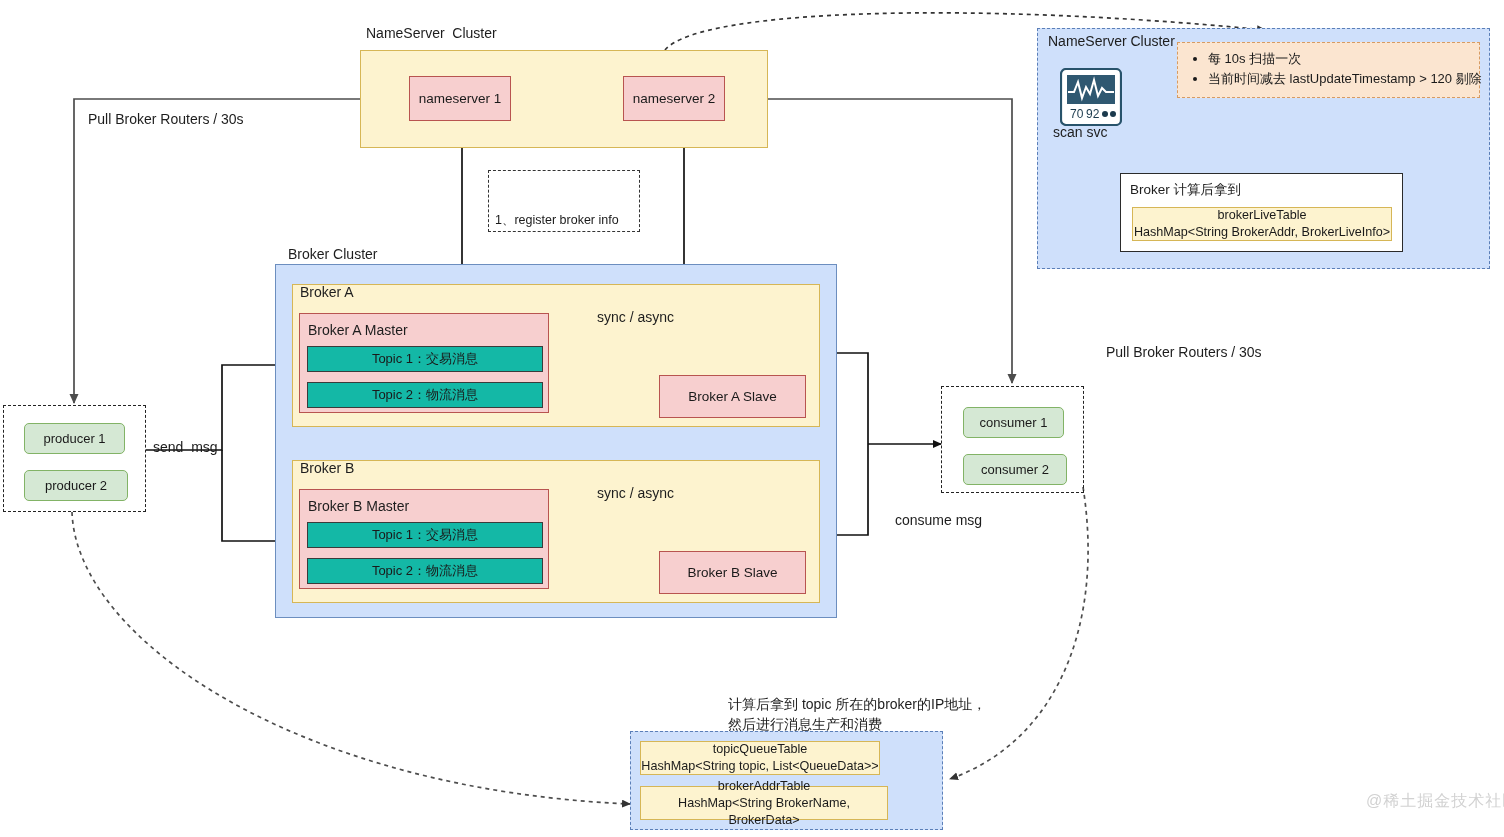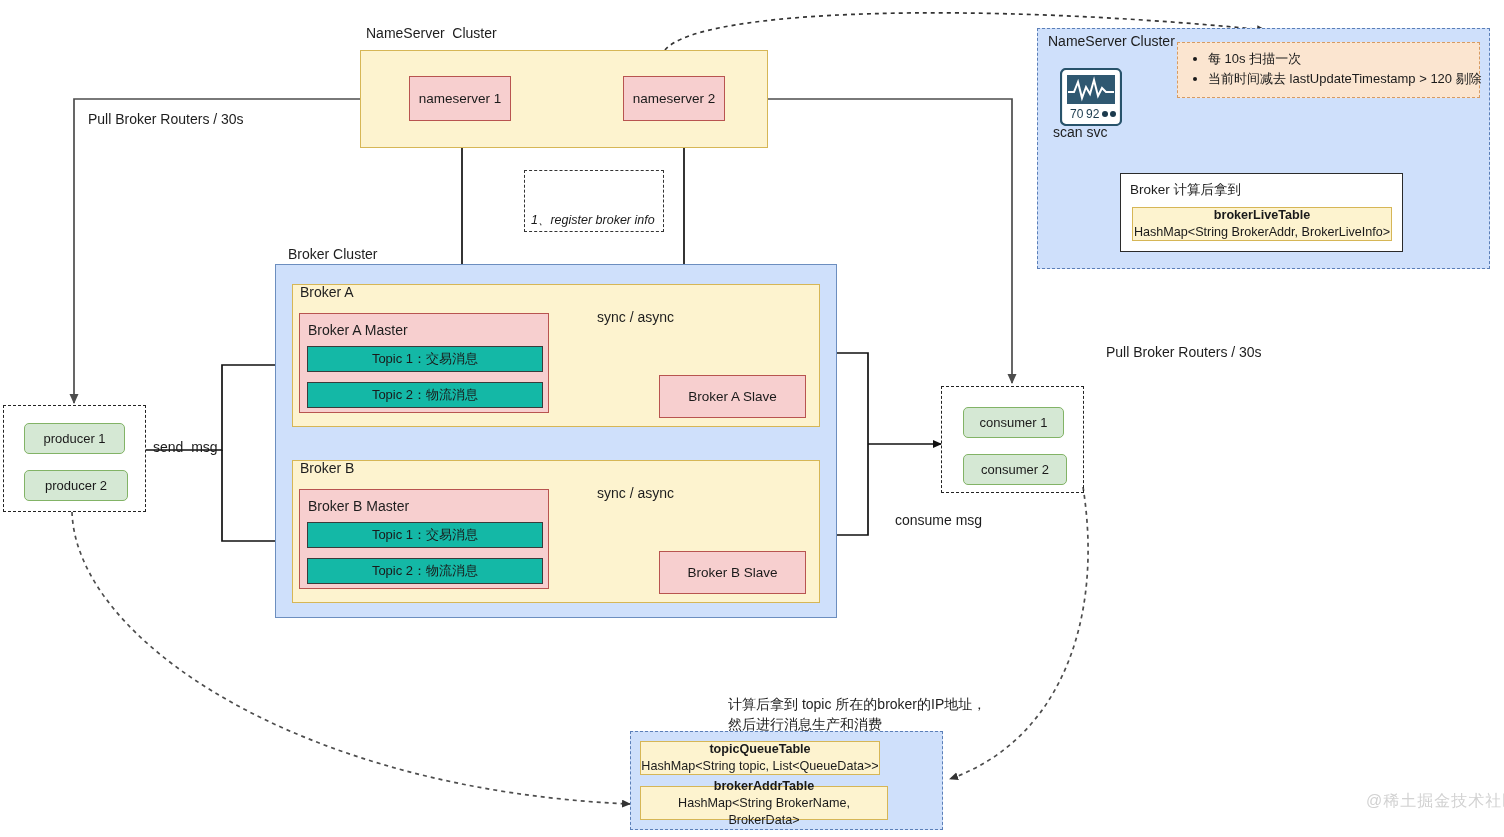--- a/index.html
+++ b/index.html
@@ -119,21 +119,21 @@
     position:absolute;
     width:62px;height:58px;
   }
   .watermark{
     position:absolute;
     font-size:16px;
     color:#d2d2d2;
     white-space:nowrap;
     letter-spacing:1px;
   }
-  .chip-title{font-weight:700;}
+  .chip-title{font-weight:400;}
 </style>
 </head>
 <body>
 
 <div id="canvas">
 
   <svg id="edges" viewBox="0 0 1504 837" xmlns="http://www.w3.org/2000/svg">
     <defs>
       <marker id="arrowBlack" markerWidth="10" markerHeight="10" refX="8" refY="4" orient="auto" markerUnits="userSpaceOnUse">
         <path d="M0,0 L9,4 L0,8 z" fill="#111111"></path>
@@ -203,21 +203,21 @@
 
   <div class="node ns-cluster-box" style="left:360px;top:50px;width:408px;height:98px;"></div>
 
   <div class="node ns-node" style="left:409px;top:76px;width:102px;height:45px;">
     <span>nameserver 1</span>
   </div>
   <div class="node ns-node" style="left:623px;top:76px;width:102px;height:45px;">
     <span>nameserver 2</span>
   </div>
 
-  <div class="node note-dashed" style="left:524px;top:170px;width:140px;height:62px;font-style:italic;">
+  <div class="node note-dashed" style="left:488px;top:170px;width:152px;height:62px;">
     <div>1、register broker info</div>
     <div>2、send router info</div>
     <div>3、Heartbeat / 30s</div>
     <div>4、outlier detection / 120s</div>
   </div>
 
   <div class="lbl" style="left:88px;top:110px;">Pull Broker Routers / 30s</div>
   <div class="lbl" style="left:1106px;top:343px;">Pull Broker Routers / 30s</div>
 
   <div class="lbl" style="left:288px;top:245px;font-size:14px;">Broker Cluster</div>

